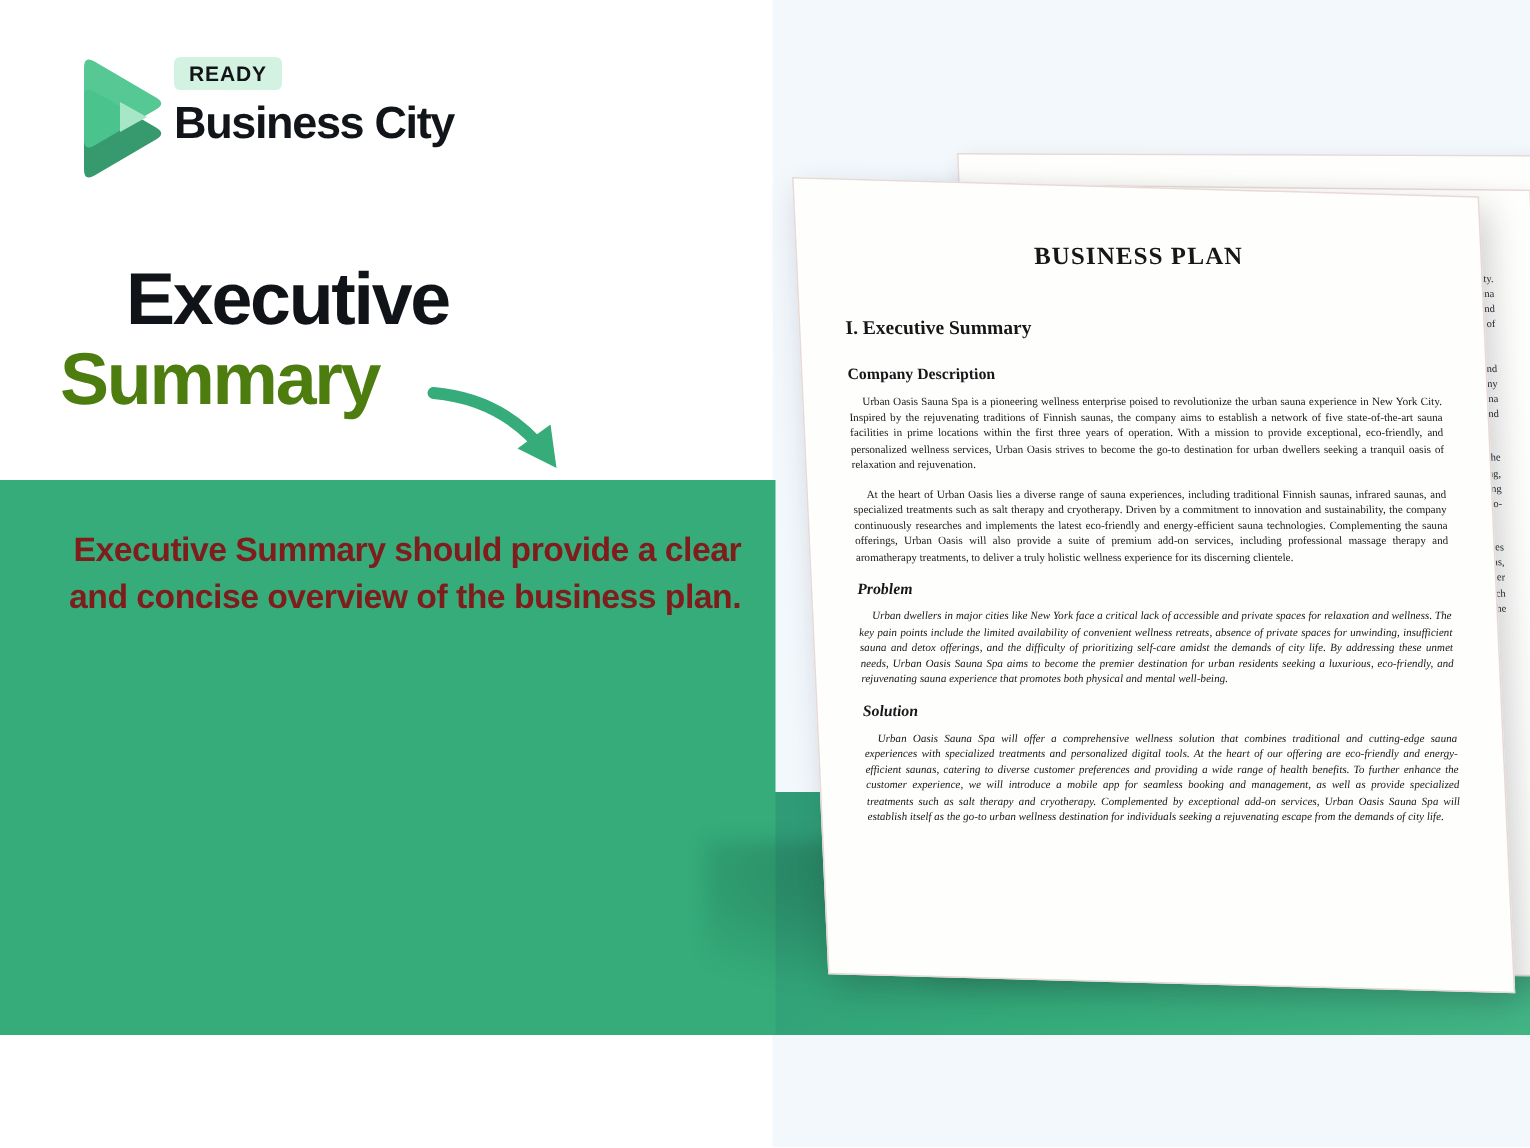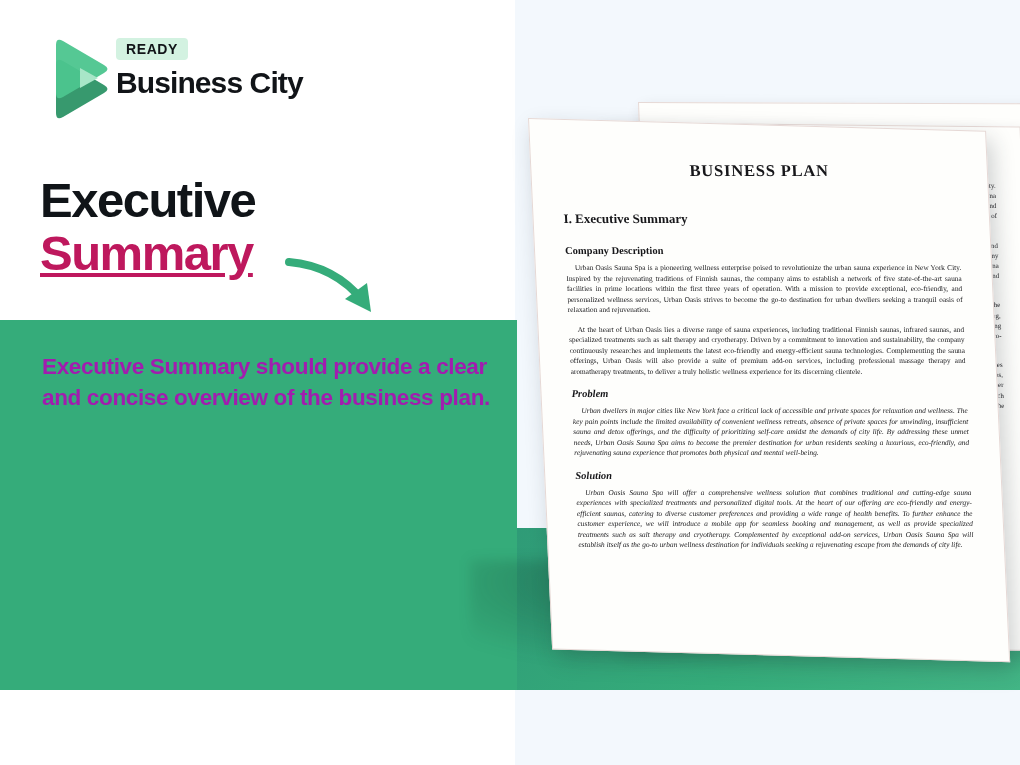--- a/index.html
+++ b/index.html
@@ -95,42 +95,43 @@
     position: absolute;
     left: 40px; top: 175px;
     width: 420px;
   }
   .headline-line1 {
     font-size: 49px;
     font-weight: 700;
     letter-spacing: -1.5px;
     color: #101418;
     line-height: 1.05;
+    margin-left: 44px;
   }
   .headline-line2 {
     font-size: 49px;
     font-weight: 700;
     letter-spacing: -1.5px;
-    color: #be185d;
+    color: #4d7c0f;
     line-height: 1.12;
-    text-decoration: underline;
   }
 
   .arrow-svg {
     position: absolute;
     left: 283px; top: 252px;
     width: 110px; height: 72px;
   }
 
   
   .panel-copy {
     position: absolute;
     left: 42px; top: 352px;
     width: 452px;
-    color: #a21caf;
+    color: #7f1d1d;
+    text-align: right;
   }
   .panel-copy p {
     margin: 0 0 26px 0;
     font-size: 22.5px;
     font-weight: 700;
     line-height: 1.37;
     letter-spacing: -0.35px;
   }
   .panel-copy p:last-child { margin-bottom: 0; }
 

